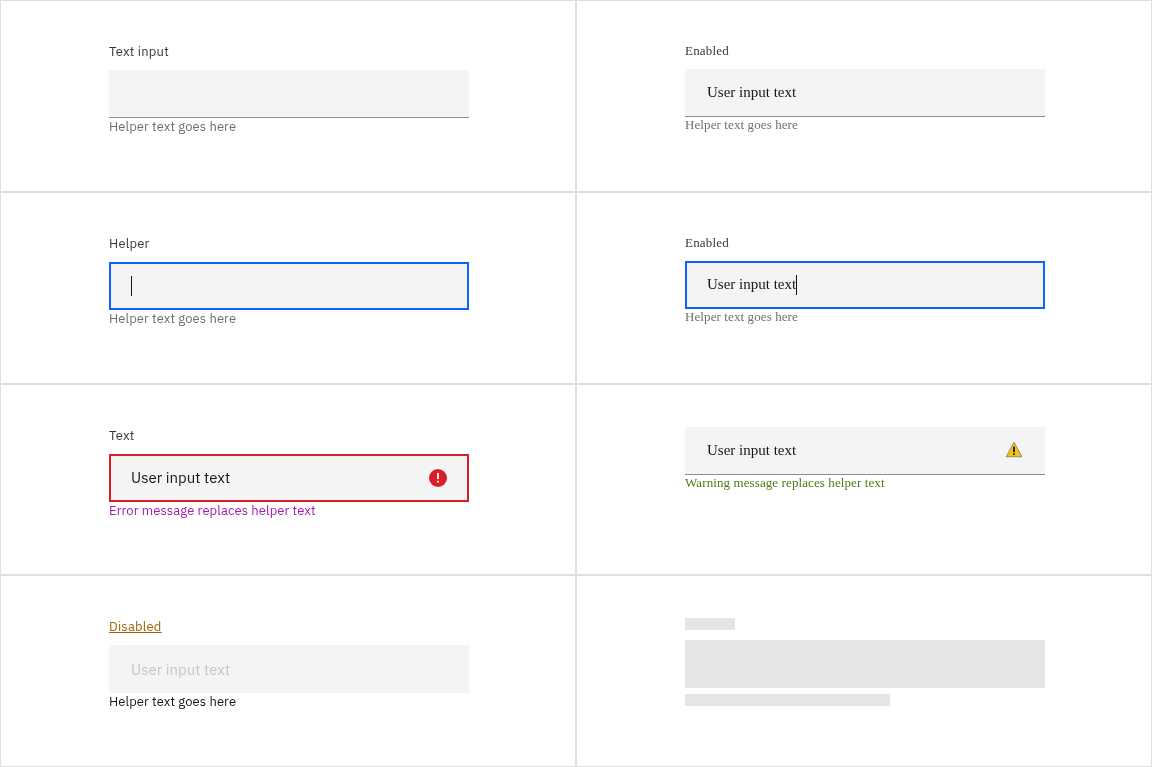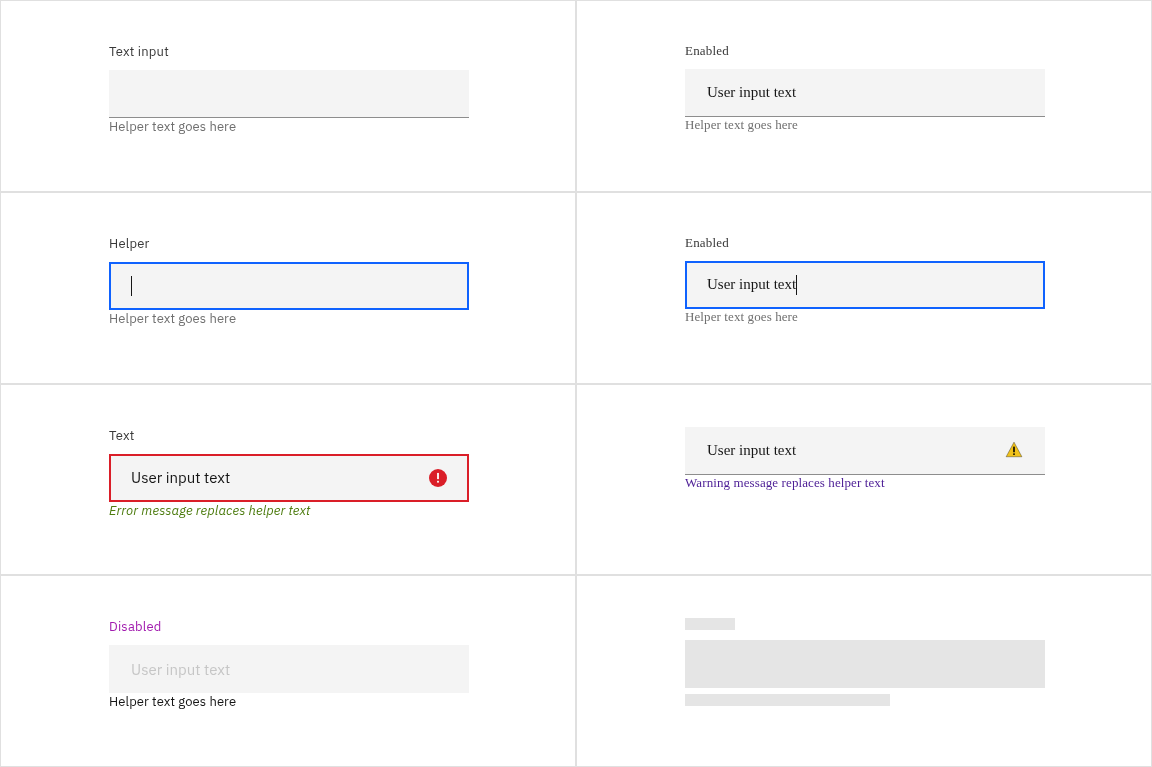--- a/index.html
+++ b/index.html
@@ -16,21 +16,21 @@
     padding: 42px 0 0 108px;
   }
   .cell.right { padding-left: 108px; font-family: Liberation Serif, serif; }
   
   .label {
     font-size: 13px;
     color: #393939;
     letter-spacing: 0.2px;
     margin-bottom: 10px;
   }
-  .label.disabled { color: #a21caf; }
+  .label.disabled { color: #a16207; text-decoration: underline; }
   .input {
     width: 360px;
     height: 48px;
     background: #f4f4f4;
     border: none;
     border-bottom: 1px solid #8d8d8d;
     padding: 0 22px;
     font-size: 15px;
     color: #161616;
     position: relative;
@@ -61,22 +61,22 @@
     background: #e5e5e5;
     border: none;
     cursor: default;
   }
   .helper {
     font-size: 13px;
     color: #6f6f6f;
     margin-top: 0;
     letter-spacing: 0.1px;
   }
-  .helper.error { color: #4d7c0f; font-style: italic; }
-  .helper.warning { color: #4c1d95; font-weight: 500; }
+  .helper.error { color: #a21caf; }
+  .helper.warning { color: #4d7c0f; font-weight: 500; }
   .helper.disabled { color: #161616; }
   .cursor {
     display: inline-block;
     width: 1px;
     height: 20px;
     background: #161616;
     vertical-align: middle;
   }
   .skeleton-label {
     width: 50px;

